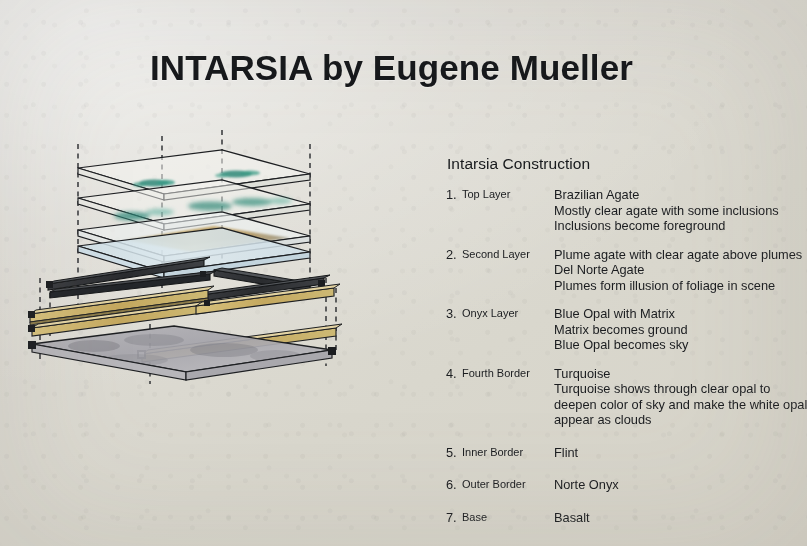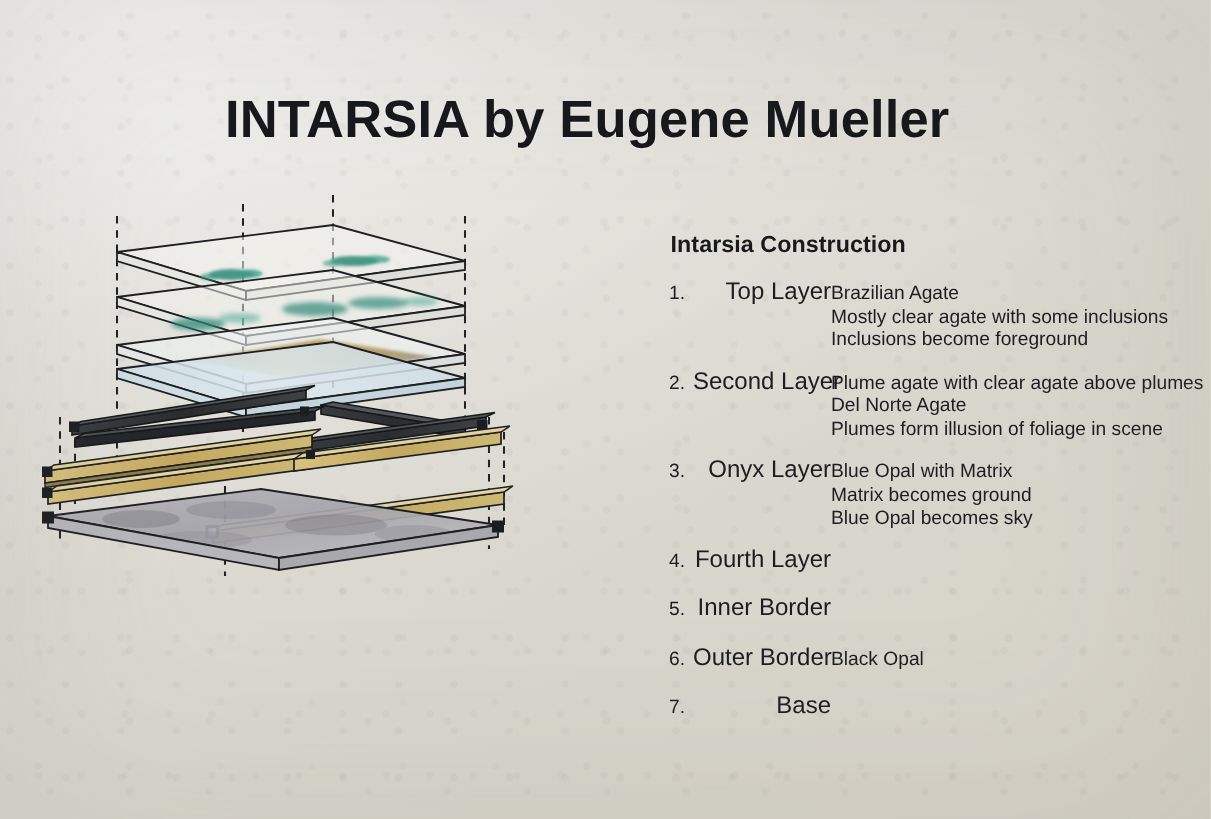--- a/index.html
+++ b/index.html
@@ -26,32 +26,32 @@
     background-size:37px 31px, 53px 47px, 29px 41px, 61px 43px;
     opacity:.85;pointer-events:none;
   }
   #vign{
     position:absolute;inset:0;pointer-events:none;
     box-shadow:inset 0 0 120px 24px rgba(120,118,108,0.13);
   }
 
   
   #title{
-    position:absolute;left:150px;top:60px;
+    position:absolute;left:150px;top:48px;
     font-size:35px;font-weight:700;color:#15171a;
     letter-spacing:.1px;white-space:nowrap;
     text-shadow:0 1px 1px rgba(255,255,255,.45);
   }
 
   
   #panel{position:absolute;left:446px;top:155px;width:352px;color:#1b1d20;}
-  #heading{font-size:15.5px;font-weight:700;color:#17191c;margin:0 0 14px 1px;letter-spacing:.05px;}
+  #heading{font-size:15.5px;font-weight:400;color:#17191c;margin:0 0 14px 1px;letter-spacing:.05px;}
   .row{display:flex;align-items:flex-start;margin-bottom:13px;}
   .num{width:16px;flex:0 0 16px;font-size:12.8px;line-height:15.5px;text-align:left;}
-  .lab{width:92px;flex:0 0 92px;font-size:16px;line-height:15.5px;white-space:nowrap;text-align:right;}
+  .lab{width:92px;flex:0 0 92px;font-size:11px;line-height:15.5px;white-space:nowrap;}
   .desc{flex:1 1 auto;font-size:12.8px;line-height:15.5px;}
   .desc div{white-space:nowrap;}
   .row.compact{margin-bottom:17px;}
 
   
   #diagram{position:absolute;left:14px;top:128px;width:350px;height:260px;}
   #diagram svg{display:block;}
 </style>
 </head>
 <body>
@@ -261,36 +261,48 @@
       <div class="lab">Onyx Layer</div>
       <div class="desc">
         <div>Blue Opal with Matrix</div>
         <div>Matrix becomes ground</div>
         <div>Blue Opal becomes sky</div>
       </div>
     </div>
 
     <div class="row compact">
       <div class="num">4.</div>
-      <div class="lab">Fourth Layer</div>
+      <div class="lab">Fourth Border</div>
+      <div class="desc">
+        <div>Turquoise</div>
+        <div>Turquoise shows through clear opal to</div>
+        <div>deepen color of sky and make the white opal</div>
+        <div>appear as clouds</div>
+      </div>
     </div>
 
     <div class="row compact">
       <div class="num">5.</div>
       <div class="lab">Inner Border</div>
+      <div class="desc">
+        <div>Flint</div>
+      </div>
     </div>
 
     <div class="row compact">
       <div class="num">6.</div>
       <div class="lab">Outer Border</div>
       <div class="desc">
-        <div>Black Opal</div>
+        <div>Norte Onyx</div>
       </div>
     </div>
 
     <div class="row compact">
       <div class="num">7.</div>
       <div class="lab">Base</div>
+      <div class="desc">
+        <div>Basalt</div>
+      </div>
     </div>
   </div>
 
   <div id="vign"></div>
 </div>
 
 </body></html>

